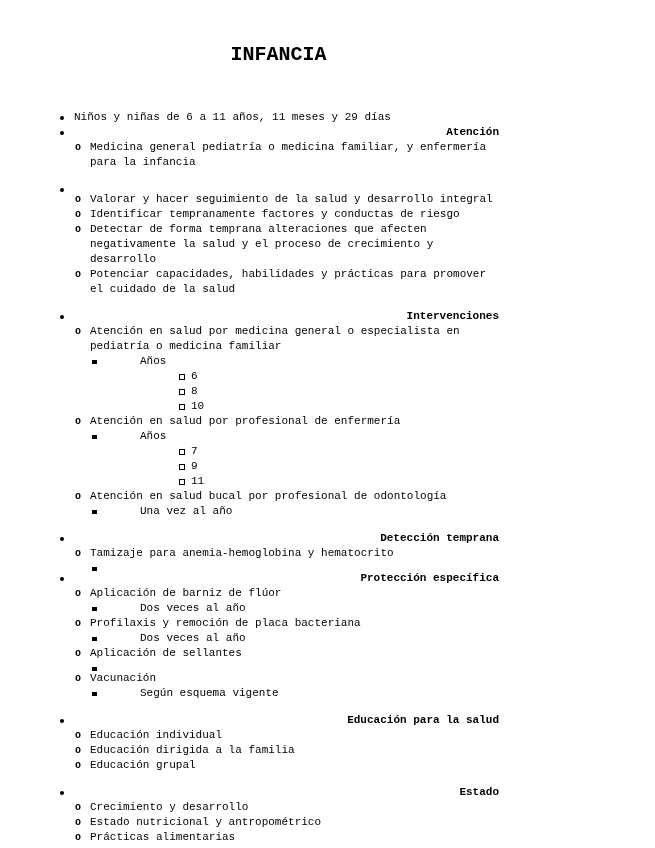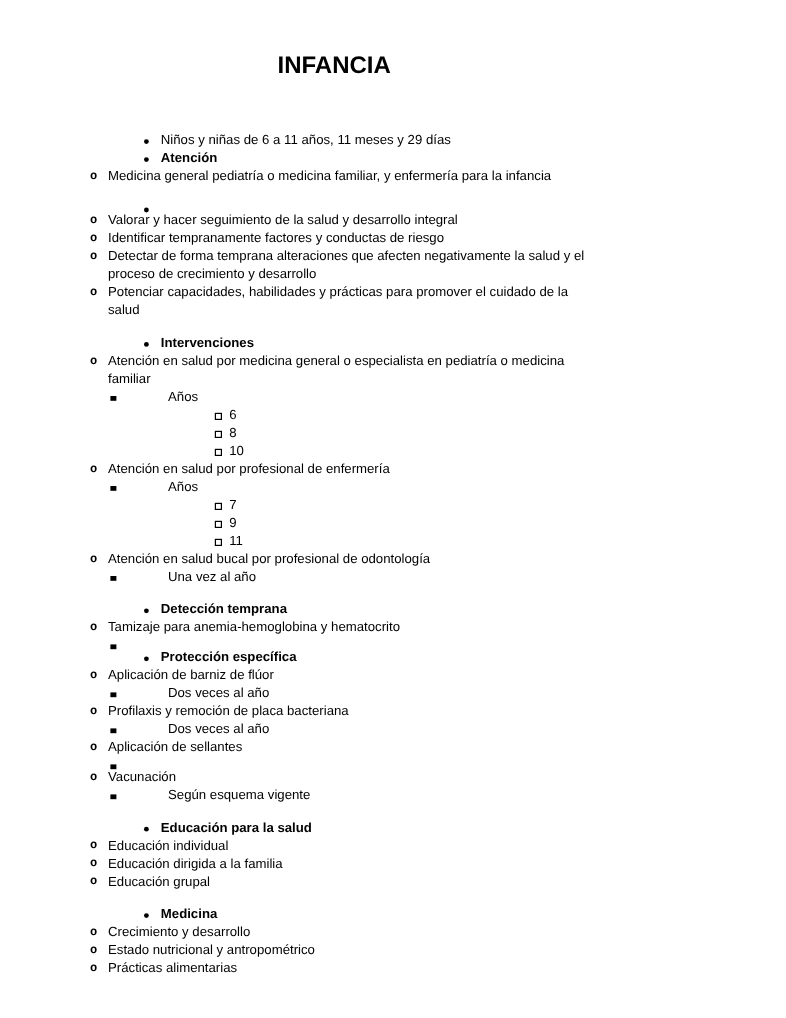--- a/index.html
+++ b/index.html
@@ -1,21 +1,21 @@
 <!DOCTYPE html>
 <html><head>
 <meta charset="utf-8">
 <style>
   html, body { margin: 0; padding: 0; background: #ffffff; }
   .page {
     width: 557px;
     height: 848px;
     background: #ffffff;
     color: #000000;
-    font-family: Liberation Sans, sans-serif;
+    font-family: Liberation Mono, monospace;
     overflow: hidden;
     position: relative;
   }
   .title {
     margin: 0;
     padding-top: 44px;
     text-align: center;
     font-size: 20px;
     line-height: 22px;
     font-weight: 700;
@@ -23,25 +23,25 @@
   .list {
     margin-top: 44px;
     font-size: 11px;
     line-height: 15px;
   }
   .row {
     display: flex;
     align-items: flex-start;
     padding-right: 58px;
   }
-  .row.bold .txt { font-weight: 700; }
+  .row.bold .txt { font-weight: 700; text-align: right; }
   .txt { flex: 1 1 auto; }
   .bullet { flex: 0 0 auto; }
 
-  .lvl1 { padding-left: 120px; }  .lvl1 .bullet { width: 14px; }
+  .lvl1 { padding-left: 60px; }  .lvl1 .bullet { width: 14px; }
   .lvl2 { padding-left: 75px; } .lvl2 .bullet { width: 15px; }
   .lvl3 { padding-left: 92px; gap: 36px; } .lvl3 .bullet { width: 12px; }
   .lvl4 { padding-left: 179px; } .lvl4 .bullet { width: 12px; }
 
   .b-disc::before {
     content: ""; display: block;
     width: 4px; height: 4px; border-radius: 50%;
     background: #000; margin-top: 6px;
   }
   .b-circle-o::before {
@@ -214,21 +214,21 @@
         <span class="bullet b-circle-o"></span>
         <span class="txt">Educación dirigida a la familia</span>
       </div>
       <div class="row lvl2">
         <span class="bullet b-circle-o"></span>
         <span class="txt">Educación grupal</span>
       </div>
       <div class="spacer"></div>
       <div class="row lvl1 bold">
         <span class="bullet b-disc"></span>
-        <span class="txt">Medicina</span>
+        <span class="txt">Estado</span>
       </div>
       <div class="row lvl2">
         <span class="bullet b-circle-o"></span>
         <span class="txt">Crecimiento y desarrollo</span>
       </div>
       <div class="row lvl2">
         <span class="bullet b-circle-o"></span>
         <span class="txt">Estado nutricional y antropométrico</span>
       </div>
       <div class="row lvl2">

